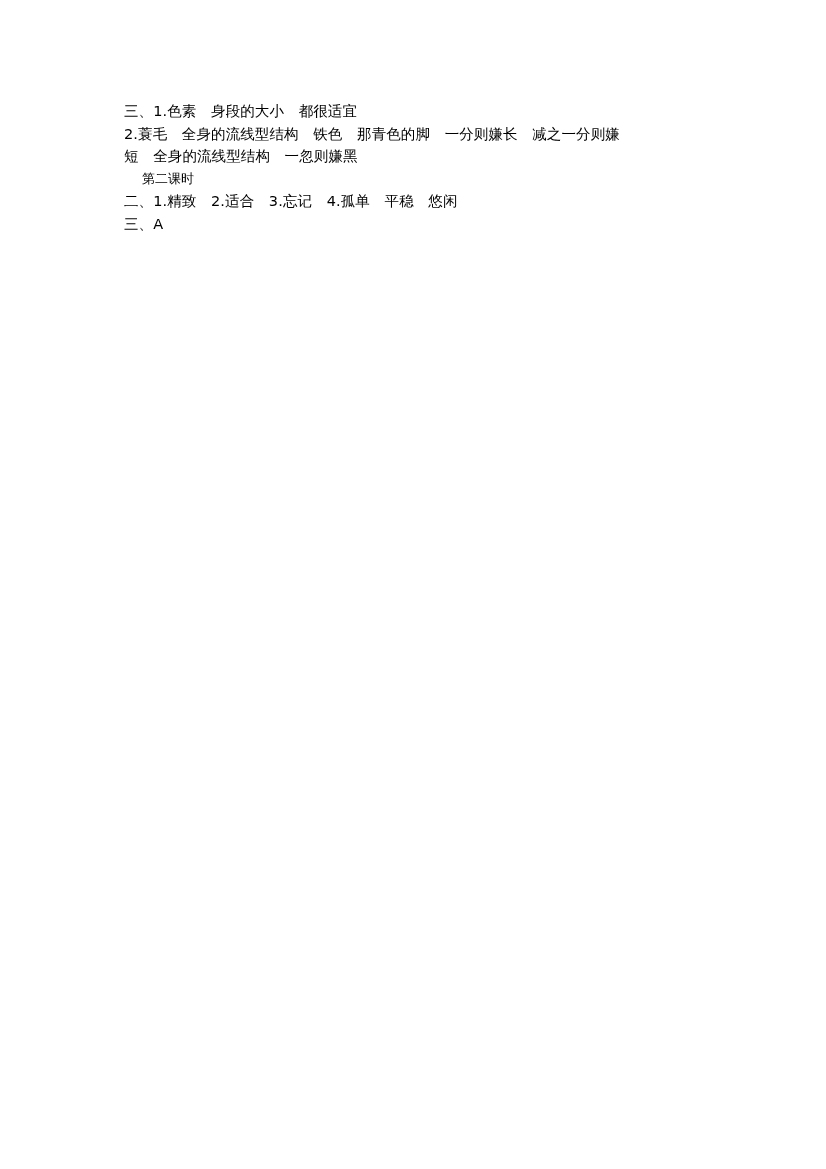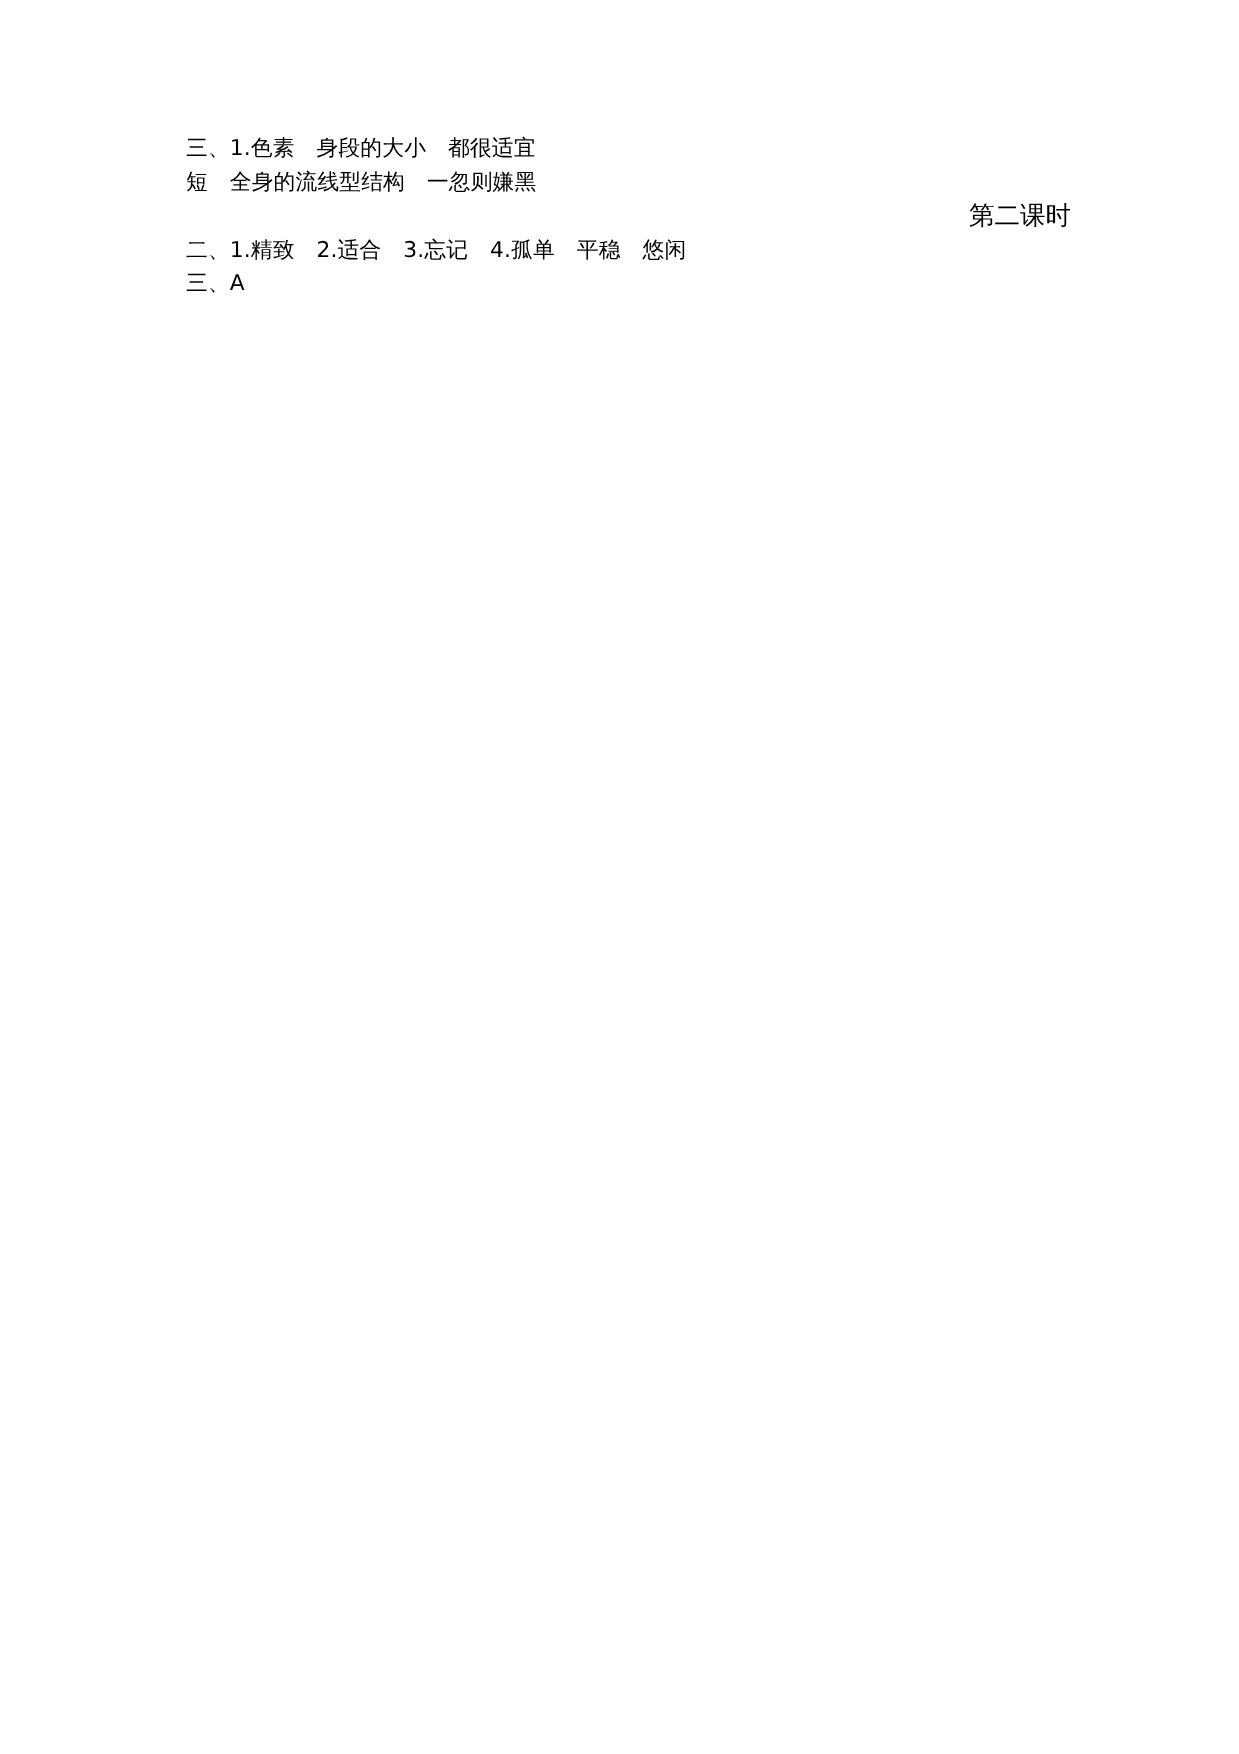--- a/index.html
+++ b/index.html
@@ -19,47 +19,48 @@
     position: absolute;
     left: 0;
     top: 0;
     width: 826px;
     height: 1169px;
     background: #ffffff;
   }
   .content {
     position: absolute;
     left: 124px;
-    top: 88px;
+    top: 100px;
     width: 590px;
   }
   .line {
     font-size: 14.5px;
     line-height: 22.5px;
     white-space: pre-wrap;
     letter-spacing: 0.1px;
   }
   .centered {
-    text-align: right;
-    font-size: 17px;
+    text-align: left;
+    font-size: 13px;
     line-height: 22.5px;
   }
   .center-shift {
     display: inline-block;
     margin-left: 18px;
   }
 </style>
 </head>
 <body>
 
 <div class="page">
   <div class="content">
 
     <div class="line">三、1.色素　身段的大小　都很适宜</div>
 
+    <div class="line">2.蓑毛　全身的流线型结构　铁色　那青色的脚　一分则嫌长　减之一分则嫌</div>
 
     <div class="line">短　全身的流线型结构　一忽则嫌黑</div>
 
     <div class="centered">
       <span class="center-shift">第二课时</span>
     </div>
 
 
     <div class="line">二、1.精致　2.适合　3.忘记　4.孤单　平稳　悠闲</div>
 

